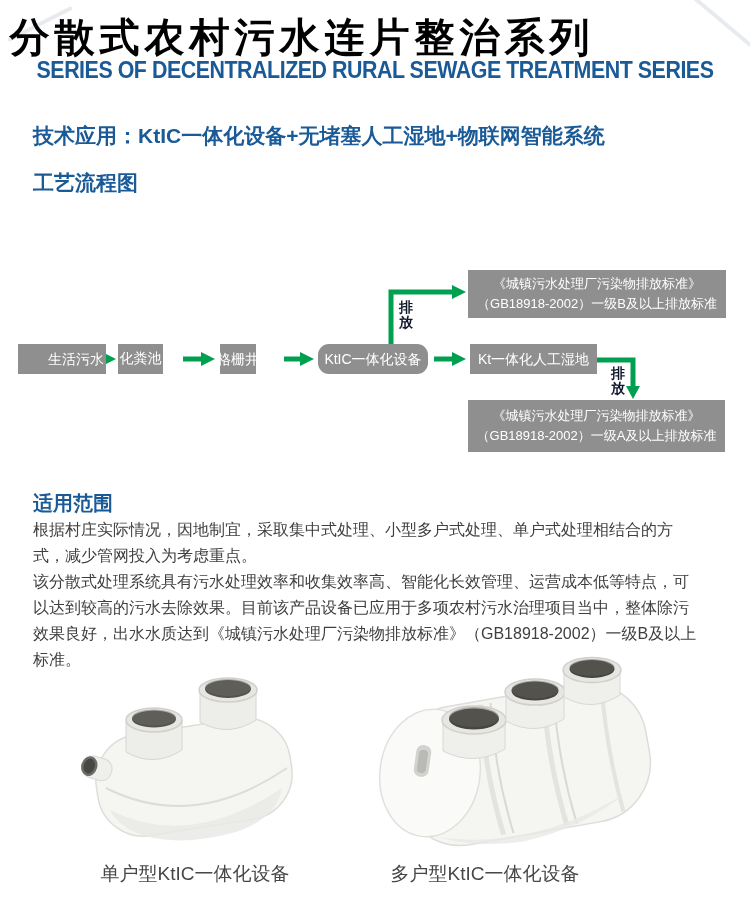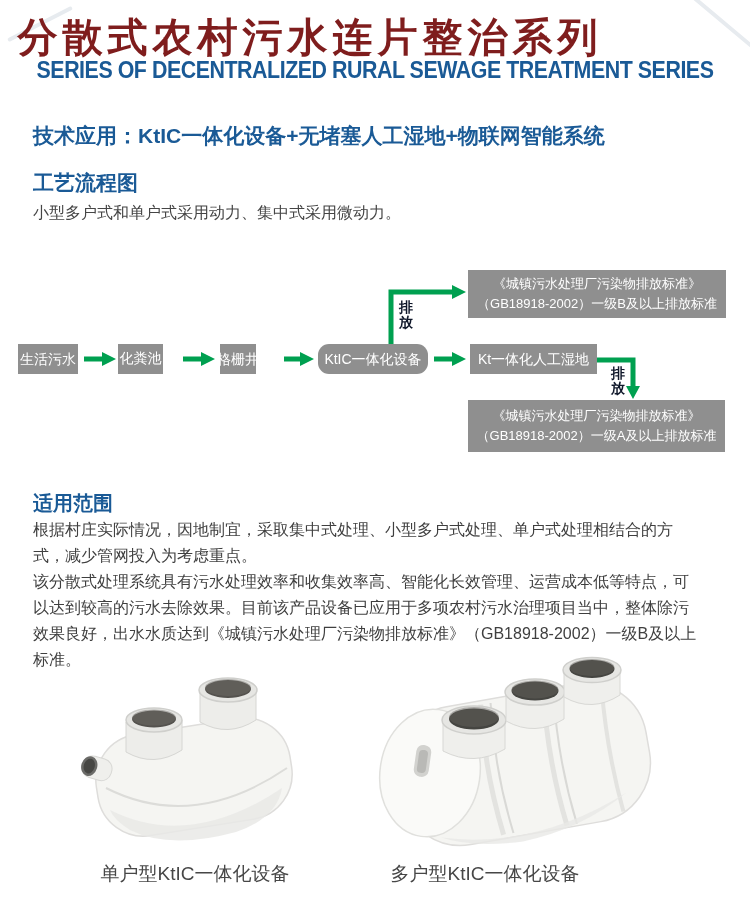--- a/index.html
+++ b/index.html
@@ -9,21 +9,21 @@
     color:#3f3f3f;overflow:hidden;
   }
   
   .corner-line{position:absolute;background:#e7ebef;border-radius:2px;}
   .corner-left{width:72px;height:4px;left:4px;top:22px;transform:rotate(-27deg);}
   .corner-right{width:95px;height:4px;right:-18px;top:18px;transform:rotate(40deg);}
 
   
   .title-cn{
     position:absolute;top:10px;left:0;width:604px;text-align:center;
-    font-size:40px;font-weight:bold;color:#7f1d1d;letter-spacing:5px;white-space:nowrap;padding-left:8px;
+    font-size:40px;font-weight:bold;color:#000000;letter-spacing:5px;white-space:nowrap;
   }
   .title-en{
     position:absolute;top:57px;left:0;width:750px;text-align:center;
     font-size:23px;font-weight:bold;color:#1a5a96;letter-spacing:-0.5px;white-space:nowrap;
     transform:scaleX(0.93);transform-origin:50% 50%;
   }
 
   .tech-line{
     position:absolute;top:122px;left:33px;width:700px;
     font-size:21px;font-weight:bold;color:#1a5a96;white-space:nowrap;
@@ -78,21 +78,20 @@
 
   <div class="corner-line corner-left"></div>
   <div class="corner-line corner-right"></div>
 
   <div class="title-cn">分散式农村污水连片整治系列</div>
   <div class="title-en">SERIES OF DECENTRALIZED RURAL SEWAGE TREATMENT SERIES</div>
 
   <div class="tech-line">技术应用：KtIC一体化设备+无堵塞人工湿地+物联网智能系统</div>
 
   <div class="section-heading process-heading">工艺流程图</div>
-  <div class="process-note">小型多户式和单户式采用动力、集中式采用微动力。</div>
 
   <div class="diagram">
     <svg class="flow-arrows" width="750" height="205" viewBox="0 0 750 205" xmlns="http://www.w3.org/2000/svg">
 
       <g stroke="#00a050" stroke-width="5" fill="none">
         <path d="M84 99 H102"></path>
         <path d="M183 99 H201"></path>
         <path d="M284 99 H300"></path>
         <path d="M434 99 H452"></path>
 
@@ -103,21 +102,21 @@
       <g fill="#00a050">
         <polygon points="102,92 102,106 116,99"></polygon>
         <polygon points="201,92 201,106 215,99"></polygon>
         <polygon points="300,92 300,106 314,99"></polygon>
         <polygon points="452,92 452,106 466,99"></polygon>
         <polygon points="452,25 452,39 466,32"></polygon>
         <polygon points="626,126 640,126 633,139"></polygon>
       </g>
     </svg>
 
-    <div class="flow-box node-box" style="left:18px;width:60px;">
+    <div class="flow-box node-box" style="left:18px;width:60px;padding-left:28px;">
       <span>生活污水</span>
     </div>
     <div class="flow-box node-box" style="left:118px;width:45px;font-family:Liberation Mono, monospace;">
       <span>化粪池</span>
     </div>
     <div class="flow-box node-box" style="left:220px;width:36px;">
       <span>格栅井</span>
     </div>
     <div class="flow-box node-box" style="left:318px;width:110px;border-radius:11px;">
       <span>KtIC一体化设备</span>

